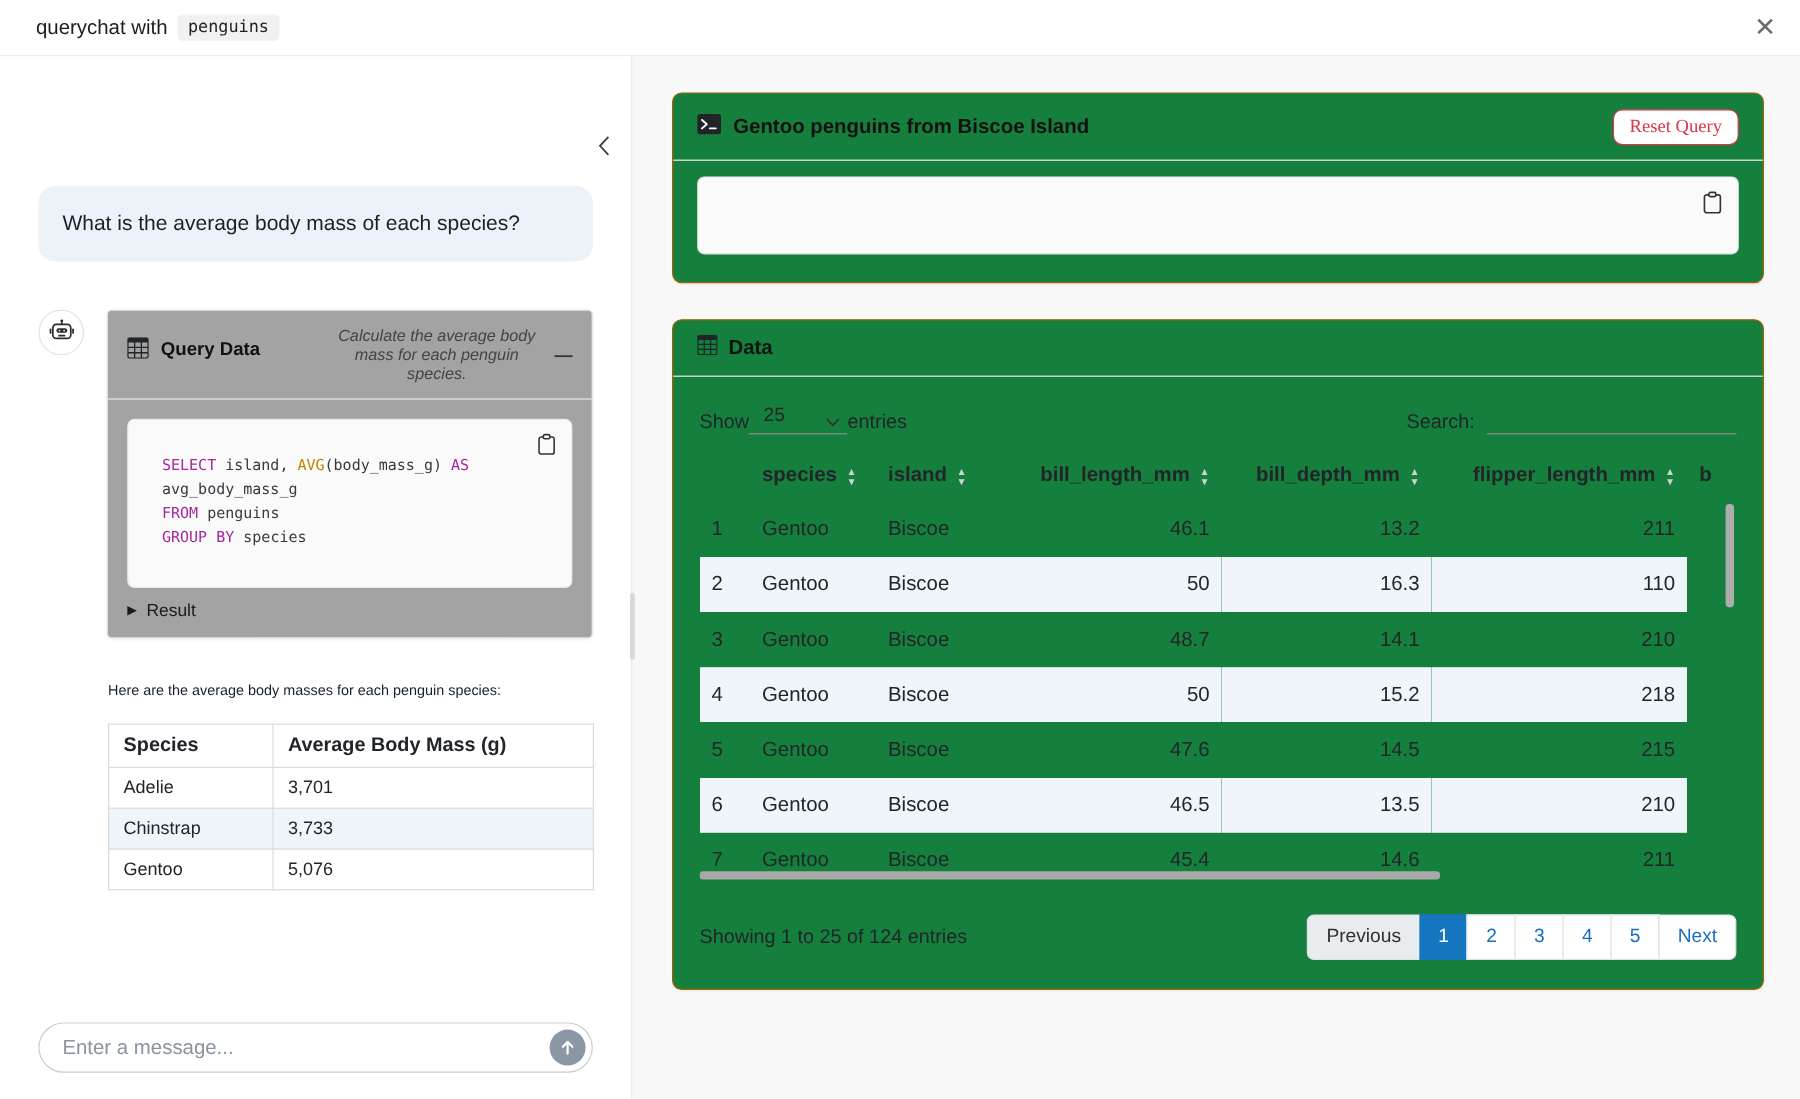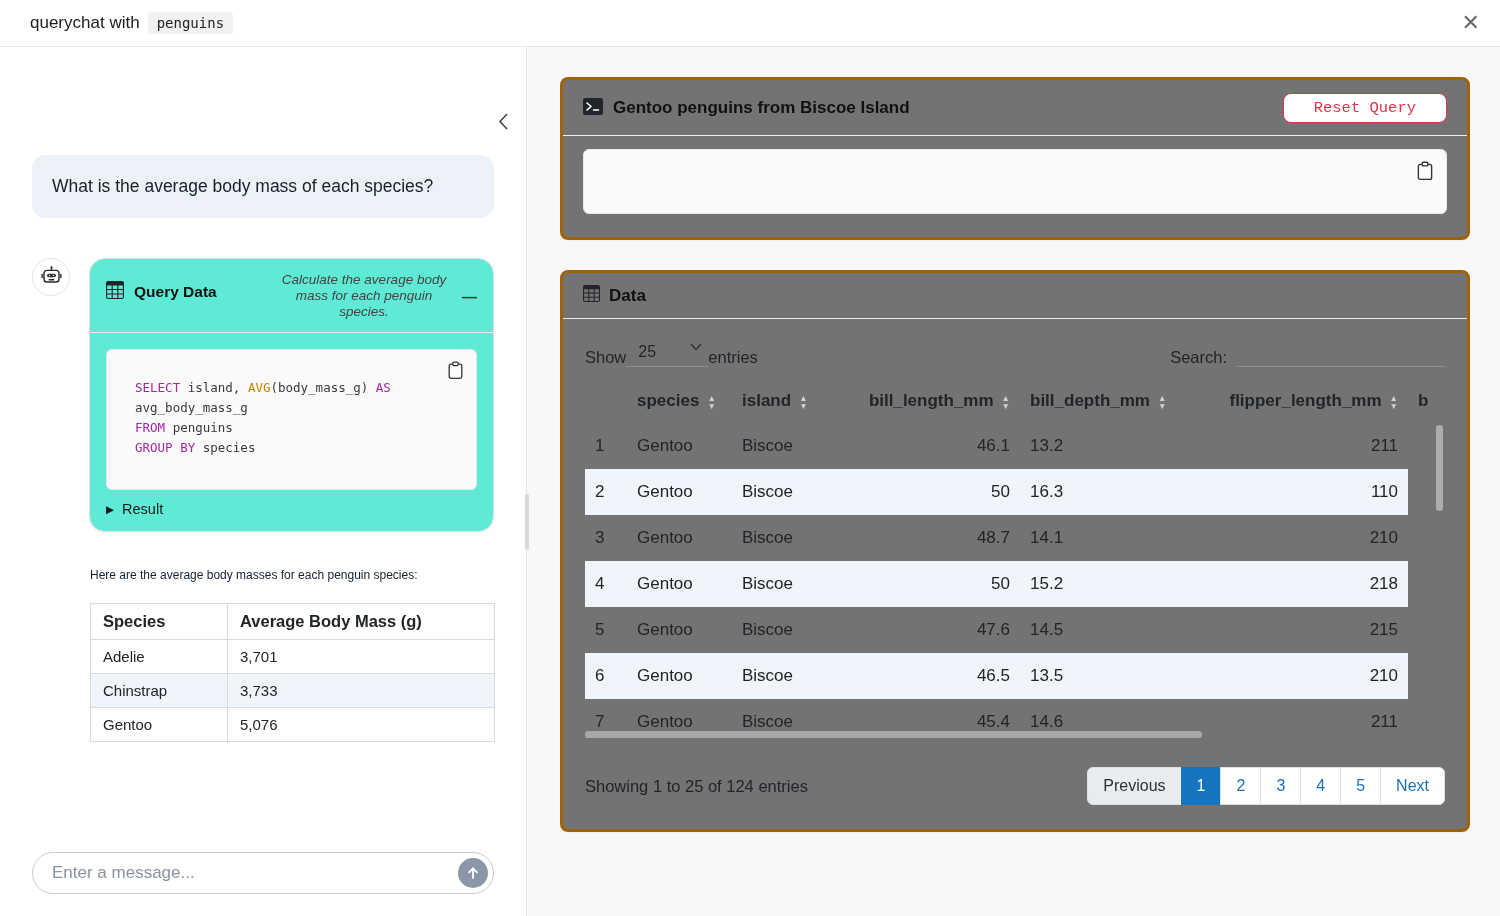--- a/index.html
+++ b/index.html
@@ -22,21 +22,21 @@
 
   
   .collapse-btn { position:absolute; top:63px; right:14px; background:none; border:none; cursor:pointer; padding:2px; }
   .drag-handle { position:absolute; right:-3px; top:447px; width:4px; height:56px; background:#d9d9d9; border-radius:2px; }
   .chat-scroll { flex:1; padding:0 32px; overflow:hidden; }
   .user-bubble { margin-top:108px; background:#edf2f8; border-radius:14px; padding:17px 20px;
     font-size:17.5px; line-height:1.65; color:#16212d; width:462px; }
   .assistant-row { display:flex; margin-top:40px; gap:19px; }
   .avatar { width:38px; height:38px; min-width:38px; border-radius:50%; border:1px solid #e3e3e3;
     display:flex; align-items:center; justify-content:center; background:#fff; }
-  .tool-card { width:406px; background:#5eead4; border:1px solid #e2e2e2; border-radius:16px;
+  .tool-card { width:406px; background:#a3a3a3; border:1px solid #e2e2e2; border-radius:4px;
     box-shadow:0 1px 3px rgba(0,0,0,.05); }
   .tool-head { display:flex; align-items:flex-start; padding:13px 16px 12px; border-bottom:1px solid #e9e9e9; }
   .tool-title-wrap { display:flex; align-items:center; gap:10px; padding-top:9px; }
   .tool-title { font-size:15.5px; font-weight:700; color:#111; white-space:nowrap; }
   .tool-sub { margin-left:auto; font-style:italic; font-size:13.5px; color:#444; text-align:center;
     width:178px; line-height:1.18; }
   .tool-minus { font-size:15px; font-weight:700; color:#333; margin-left:9px; padding-top:16px; }
   .tool-body { padding:16px 16px 14px; }
   .codeblock { position:relative; background:#fafafa; border:1px solid #e9e9e9; border-radius:6px; }
   .codeblock pre { font-family:"DejaVu Sans Mono","Liberation Mono",monospace; white-space:pre-wrap;
@@ -60,49 +60,49 @@
   .composer { padding:14px 32px 22px; }
   .composer-box { position:relative; }
   .composer-input { width:100%; height:42px; border:1px solid #c9cdd2; border-radius:21px;
     padding:0 48px 0 19px; font-size:17px; color:#333; outline:none; background:#fff;
     font-family:"Liberation Sans","DejaVu Sans",sans-serif; }
   .composer-input::placeholder { color:#8a93a0; }
   .send-btn { position:absolute; right:6px; top:6px; width:30px; height:30px; border-radius:50%;
     border:none; background:#8b97a6; cursor:pointer; display:flex; align-items:center; justify-content:center; }
 
   
-  .card { background:#737373; border:3px solid #a16207; border-radius:8px; box-shadow:0 1px 2px rgba(0,0,0,.04); }
+  .card { background:#15803d; border:1px solid #a16207; border-radius:8px; box-shadow:0 1px 2px rgba(0,0,0,.04); }
   .query-card { margin-bottom:30px; }
   .query-head { display:flex; align-items:center; padding:13px 20px 12px; border-bottom:1px solid #efefef; }
   .query-title { font-size:17px; font-weight:700; color:#111; margin-left:10px; }
   .reset-btn { margin-left:auto; background:#fff; border:1px solid #dc3545; color:#dc3545;
-    font-size:15.5px; padding:5px 30px; border-radius:8px; cursor:pointer;
-    font-family:Liberation Mono, monospace; }
+    font-size:15.5px; padding:5px 13px; border-radius:8px; cursor:pointer;
+    font-family:Liberation Serif, serif; }
   .codeblock.big { margin:13px 20px 23px; padding:33px 26px 30px; }
   .codeblock.big pre { font-size:14.5px; line-height:1.4; }
 
   .data-head { display:flex; align-items:center; gap:9px; padding:12px 20px; border-bottom:1px solid #e9e9e9; }
   .data-title { font-size:17px; font-weight:700; color:#111; }
   .dt-controls { display:flex; align-items:flex-end; justify-content:space-between; padding:22px 22px 0; }
   .length-ctl { font-size:16.5px; display:flex; align-items:flex-end; color:#212529; }
-  .length-select { display:inline-flex; align-items:flex-start; justify-content:space-between; width:82px;
+  .length-select { display:inline-flex; align-items:flex-end; justify-content:space-between; width:82px;
     border-bottom:1px solid #8f8f8f; padding:0 6px 5px 12px; cursor:pointer; font-size:16px; }
   .search-ctl { font-size:16.5px; display:flex; align-items:flex-end; gap:10px; }
   .search-input { border:none; border-bottom:1px solid #8f8f8f; width:208px; height:26px;
     font-size:16px; outline:none; background:transparent; }
 
   .dt-wrap { position:relative; margin:14px 22px 0; height:360px; overflow:hidden; padding-right:24px; }
   .dt { border-collapse:collapse; table-layout:fixed; width:843px; }
   .dt th { font-weight:700; font-size:17px; padding:10px 10px 12px; white-space:nowrap; overflow:hidden; }
   .dt td { font-size:17px; padding:13px 10px; white-space:nowrap; overflow:hidden; }
   .dt th:nth-child(1), .dt td:nth-child(1) { width:42px; text-align:left; }
   .dt th:nth-child(2), .dt td:nth-child(2) { width:105px; text-align:left; }
   .dt th:nth-child(3), .dt td:nth-child(3) { width:105px; text-align:left; }
   .dt th:nth-child(4), .dt td:nth-child(4) { width:183px; text-align:right; }
-  .dt th:nth-child(5), .dt td:nth-child(5) { width:175px; text-align:left; }
+  .dt th:nth-child(5), .dt td:nth-child(5) { width:175px; text-align:right; }
   .dt th:nth-child(6), .dt td:nth-child(6) { width:213px; text-align:right; }
   .dt th:nth-child(7), .dt td:nth-child(7) { width:40px; text-align:left; }
   .dt tbody tr:nth-child(even) { background:#eff5fa; }
   .sort-icons { display:inline-block; vertical-align:middle; margin-left:8px; line-height:0; }
   .sort-icons span { display:block; font-size:8.5px; line-height:8px; color:#cdd2d7; }
   .vscroll-thumb { position:absolute; right:2px; top:44px; width:7px; height:86px; background:#adadad; border-radius:3px; }
   .hscroll-thumb { position:absolute; left:0; bottom:3px; width:617px; height:7px; background:#a8a8a8; border-radius:3px; }
 
   .dt-foot { display:flex; align-items:center; justify-content:space-between; padding:26px 22px 24px; }
   .dt-info { font-size:16.5px; color:#212529; }

